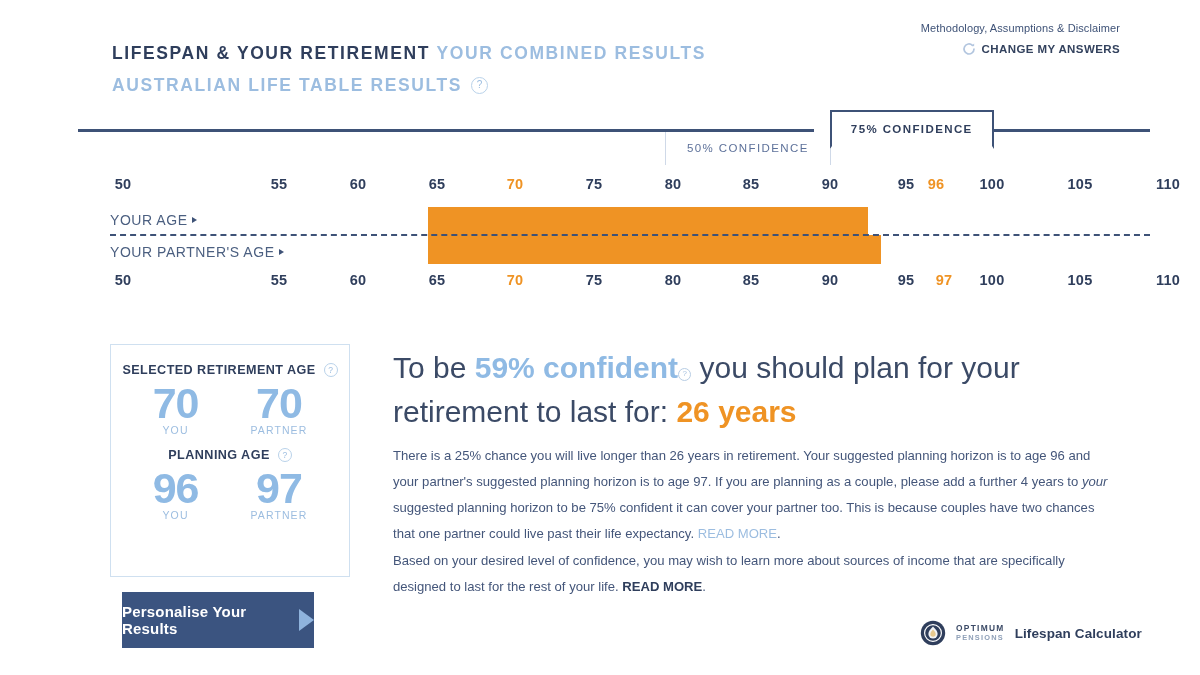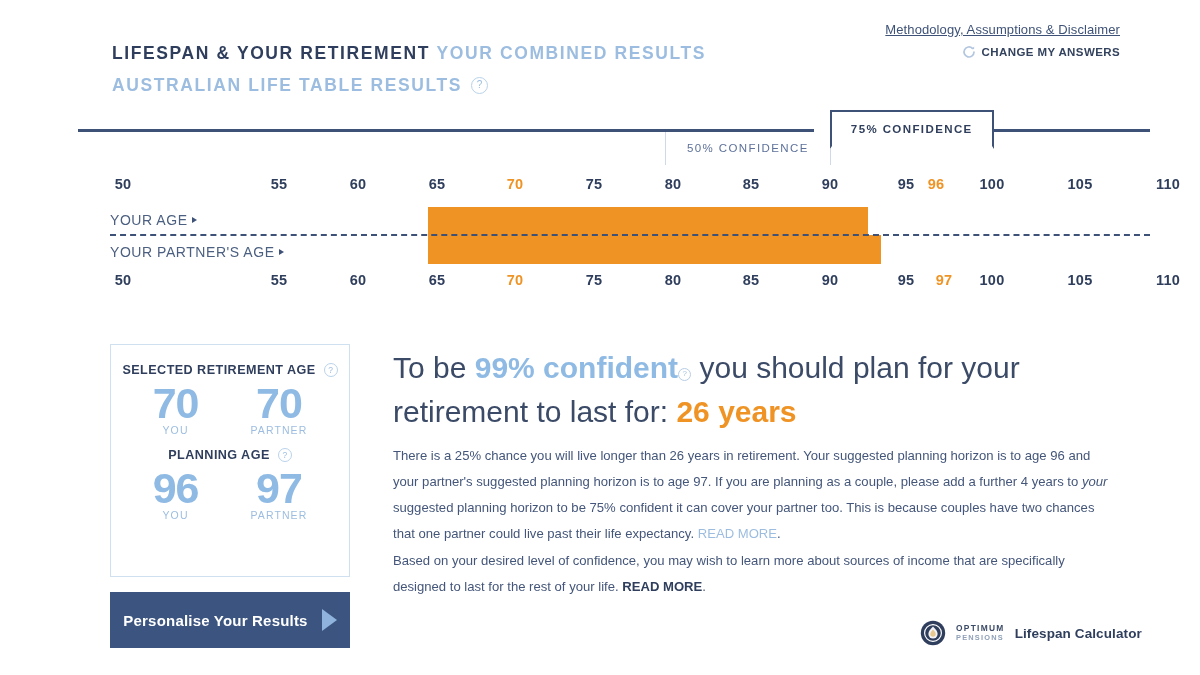--- a/index.html
+++ b/index.html
@@ -12,21 +12,21 @@
     position:relative;
   }
   .page{position:relative;width:1200px;height:675px;}
 
   
   .top-links{
     position:absolute;top:22px;right:80px;
     text-align:right;
   }
   .methodology{
-    font-size:13px;color:#3e5277;text-decoration:underline;
+    font-size:11px;color:#3e5277;
     letter-spacing:.1px;display:block;cursor:pointer;
   }
   .change-answers{
     margin-top:8px;display:flex;align-items:center;justify-content:flex-end;
     gap:6px;cursor:pointer;
   }
   .change-answers .label{
     font-size:11.5px;font-weight:bold;color:#33425e;letter-spacing:.4px;
   }
   .refresh-icon{display:inline-block;width:14px;height:14px;}
@@ -115,21 +115,21 @@
   .pair .col{text-align:center;}
   .bignum{
     font-size:43px;font-weight:bold;color:#8fbae4;line-height:48px;letter-spacing:-1px;
   }
   .sublab{
     font-size:10.5px;letter-spacing:1.1px;color:#9cbde0;margin-top:-3px;font-weight:normal;
   }
 
   
   .cta{
-    position:absolute;left:110px;top:592px;width:240px;height:56px;
+    position:absolute;left:122px;top:592px;width:192px;height:56px;
     background:#3b5480;display:flex;align-items:center;justify-content:center;
     gap:14px;cursor:pointer;
   }
   .cta .txt{font-size:15px;font-weight:bold;color:#ffffff;letter-spacing:.2px;}
   .cta .arrow{
     width:0;height:0;border-left:15px solid #8fb3dd;
     border-top:11px solid transparent;border-bottom:11px solid transparent;
   }
 
   
@@ -277,21 +277,21 @@
       </div>
     </div>
   </div>
 
   <div class="cta">
     <span class="txt">Personalise Your Results</span>
     <span class="arrow"></span>
   </div>
 
   <div class="headline">
-    <span>To be </span><span class="blue">99% confident</span><span class="help-wrap"><span class="help-ico tiny">?</span></span><span> you should plan for your retirement to last for: </span><span class="orange">26 years</span>
+    <span>To be </span><span class="blue">59% confident</span><span class="help-wrap"><span class="help-ico tiny">?</span></span><span> you should plan for your retirement to last for: </span><span class="orange">26 years</span>
   </div>
 
   <div class="para p1">
     <span>There is a 25% chance you will live longer than 26 years in retirement. Your suggested planning horizon is to age 96 and your partner's suggested planning horizon is to age 97. If you are planning as a couple, please add a further 4 years to </span><em>your</em><span> suggested planning horizon to be 75% confident it can cover your partner too.  This is because couples have two chances that one partner could live past their life expectancy. </span><span class="link-light">READ MORE</span><span>.</span>
   </div>
 
   <div class="para p2">
     <span>Based on your desired level of confidence, you may wish to learn more about sources of income that are specifically designed to last for the rest of your life. </span><span class="link-dark">READ MORE</span><span>.</span>
   </div>
 

